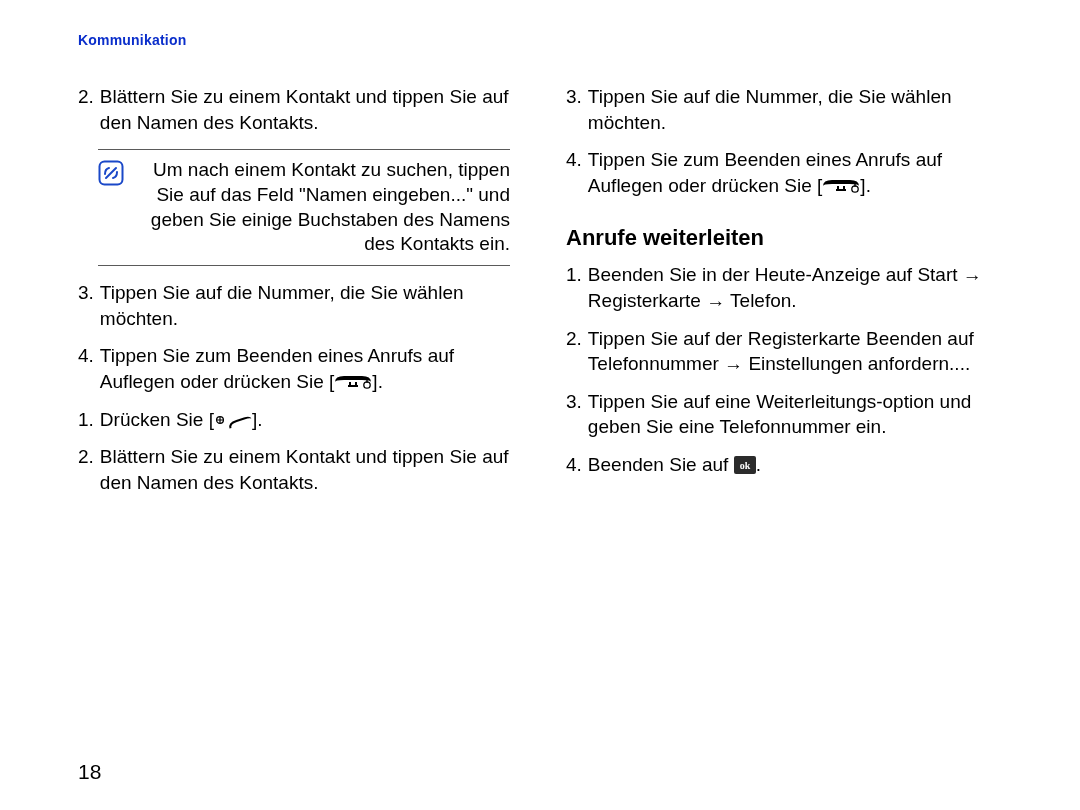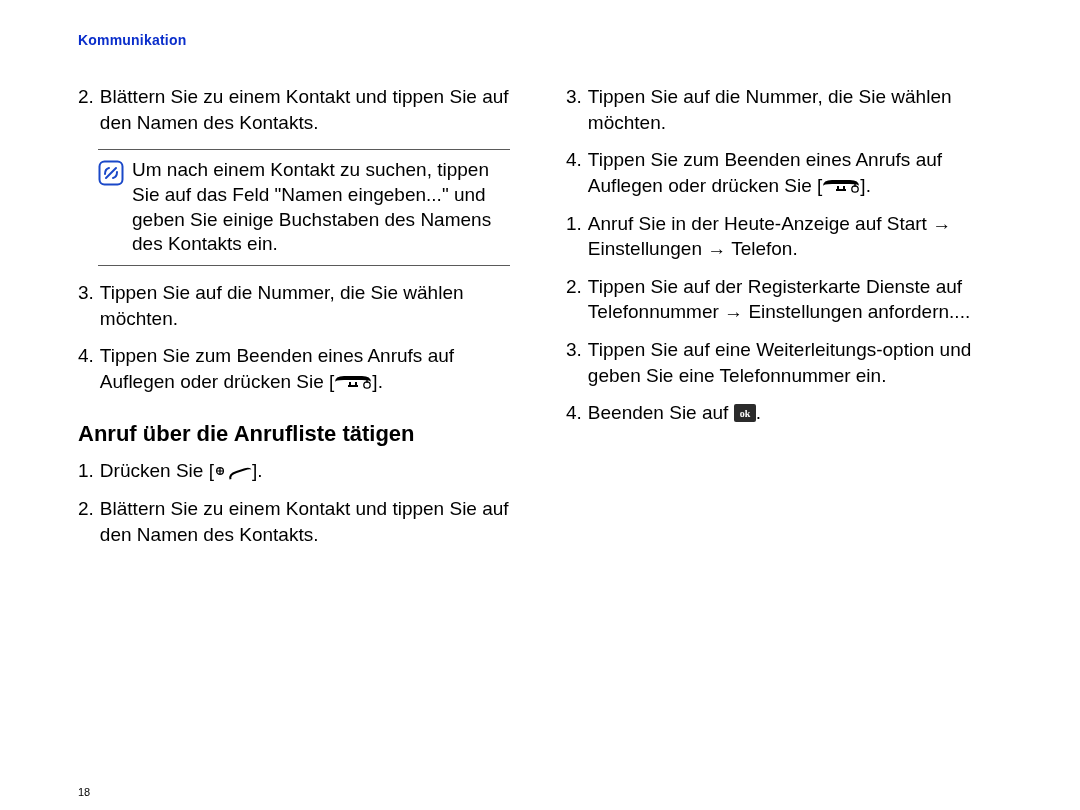--- a/index.html
+++ b/index.html
@@ -54,39 +54,40 @@
     font-size: 22px;
     margin: 24px 0 10px 0;
   }
   .note {
     border-top: 1px solid #5a5a5a;
     border-bottom: 1px solid #5a5a5a;
     margin: 14px 0 14px 20px;
     padding: 8px 0 8px 0;
     display: flex;
     gap: 8px;
+    text-align: right;
   }
   .note .icon-wrap {
     flex: 0 0 auto;
     padding-top: 2px;
   }
   .note-text {
     flex: 1;
     font-size: 19px;
     line-height: 1.3;
   }
   .inline-icon {
     display: inline-flex;
     vertical-align: -3px;
   }
   .page-num {
     position: absolute;
     left: 78px;
-    bottom: 12px;
-    font-size: 11px;
+    bottom: 26px;
+    font-size: 21px;
   }
   b { font-weight: 400; }
   svg { display: block; }
   .bracket-icon {
     display: inline-flex;
     align-items: center;
     vertical-align: -3px;
   }
 </style>
 </head>
@@ -132,21 +133,20 @@
                   <rect x="21" y="9" width="2" height="3" fill="#000"></rect>
                   <rect x="14" y="12" width="10" height="2" fill="#000"></rect>
                   <circle cx="33" cy="12" r="3.2" fill="none" stroke="#000" stroke-width="1.3"></circle>
                   <rect x="32.3" y="6.5" width="1.4" height="3.5" fill="#000"></rect>
                 </svg>
               </span><span>].</span>
           </span>
         </div>
       </div>
 
-      <div class="h2">Anruf über die Anrufliste tätigen</div>
 
       <div class="ol">
         <div class="li">
           <span class="num">1.</span>
           <span class="body">
             <span>Drücken Sie [</span><span class="bracket-icon">
                 <svg width="38" height="18" viewBox="0 0 38 18">
                   <circle cx="6" cy="9" r="3.4" fill="none" stroke="#000" stroke-width="1.3"></circle>
                   <path d="M6 6 L6 12 M3 9 L9 9" stroke="#000" stroke-width="1.2"></path>
                   <path d="M14 14 Q14 8 23 8 L31 8 Q38 8 38 12 Q38 10 31 10 L23 10 Q16 10 16 14 Z" fill="#000" transform="rotate(-18 26 11)"></path>
@@ -179,32 +179,33 @@
                   <rect x="21" y="9" width="2" height="3" fill="#000"></rect>
                   <rect x="14" y="12" width="10" height="2" fill="#000"></rect>
                   <circle cx="33" cy="12" r="3.2" fill="none" stroke="#000" stroke-width="1.3"></circle>
                   <rect x="32.3" y="6.5" width="1.4" height="3.5" fill="#000"></rect>
                 </svg>
               </span><span>].</span>
           </span>
         </div>
       </div>
 
+      <div class="h2">Anrufe weiterleiten</div>
 
       <div class="ol">
         <div class="li">
           <span class="num">1.</span>
           <span class="body">
-            <span>Anruf Sie in der Heute-Anzeige auf </span><b>Start</b><span> → </span><b>Einstellungen</b><span> → </span><b>Telefon</b><span>.</span>
+            <span>Beenden Sie in der Heute-Anzeige auf </span><b>Start</b><span> → </span><b>Registerkarte</b><span> → </span><b>Telefon</b><span>.</span>
           </span>
         </div>
         <div class="li">
           <span class="num">2.</span>
           <span class="body">
-            <span>Tippen Sie auf der Registerkarte </span><b>Dienste</b><span> auf </span><b>Telefonnummer</b><span> → </span><b>Einstellungen anfordern...</b><span>.</span>
+            <span>Tippen Sie auf der Registerkarte </span><b>Beenden</b><span> auf </span><b>Telefonnummer</b><span> → </span><b>Einstellungen anfordern...</b><span>.</span>
           </span>
         </div>
         <div class="li">
           <span class="num">3.</span>
           <span class="body">Tippen Sie auf eine Weiterleitungs-option und geben Sie eine Telefonnummer ein.</span>
         </div>
         <div class="li">
           <span class="num">4.</span>
           <span class="body">
             <span>Beenden Sie auf </span><span class="inline-icon">

